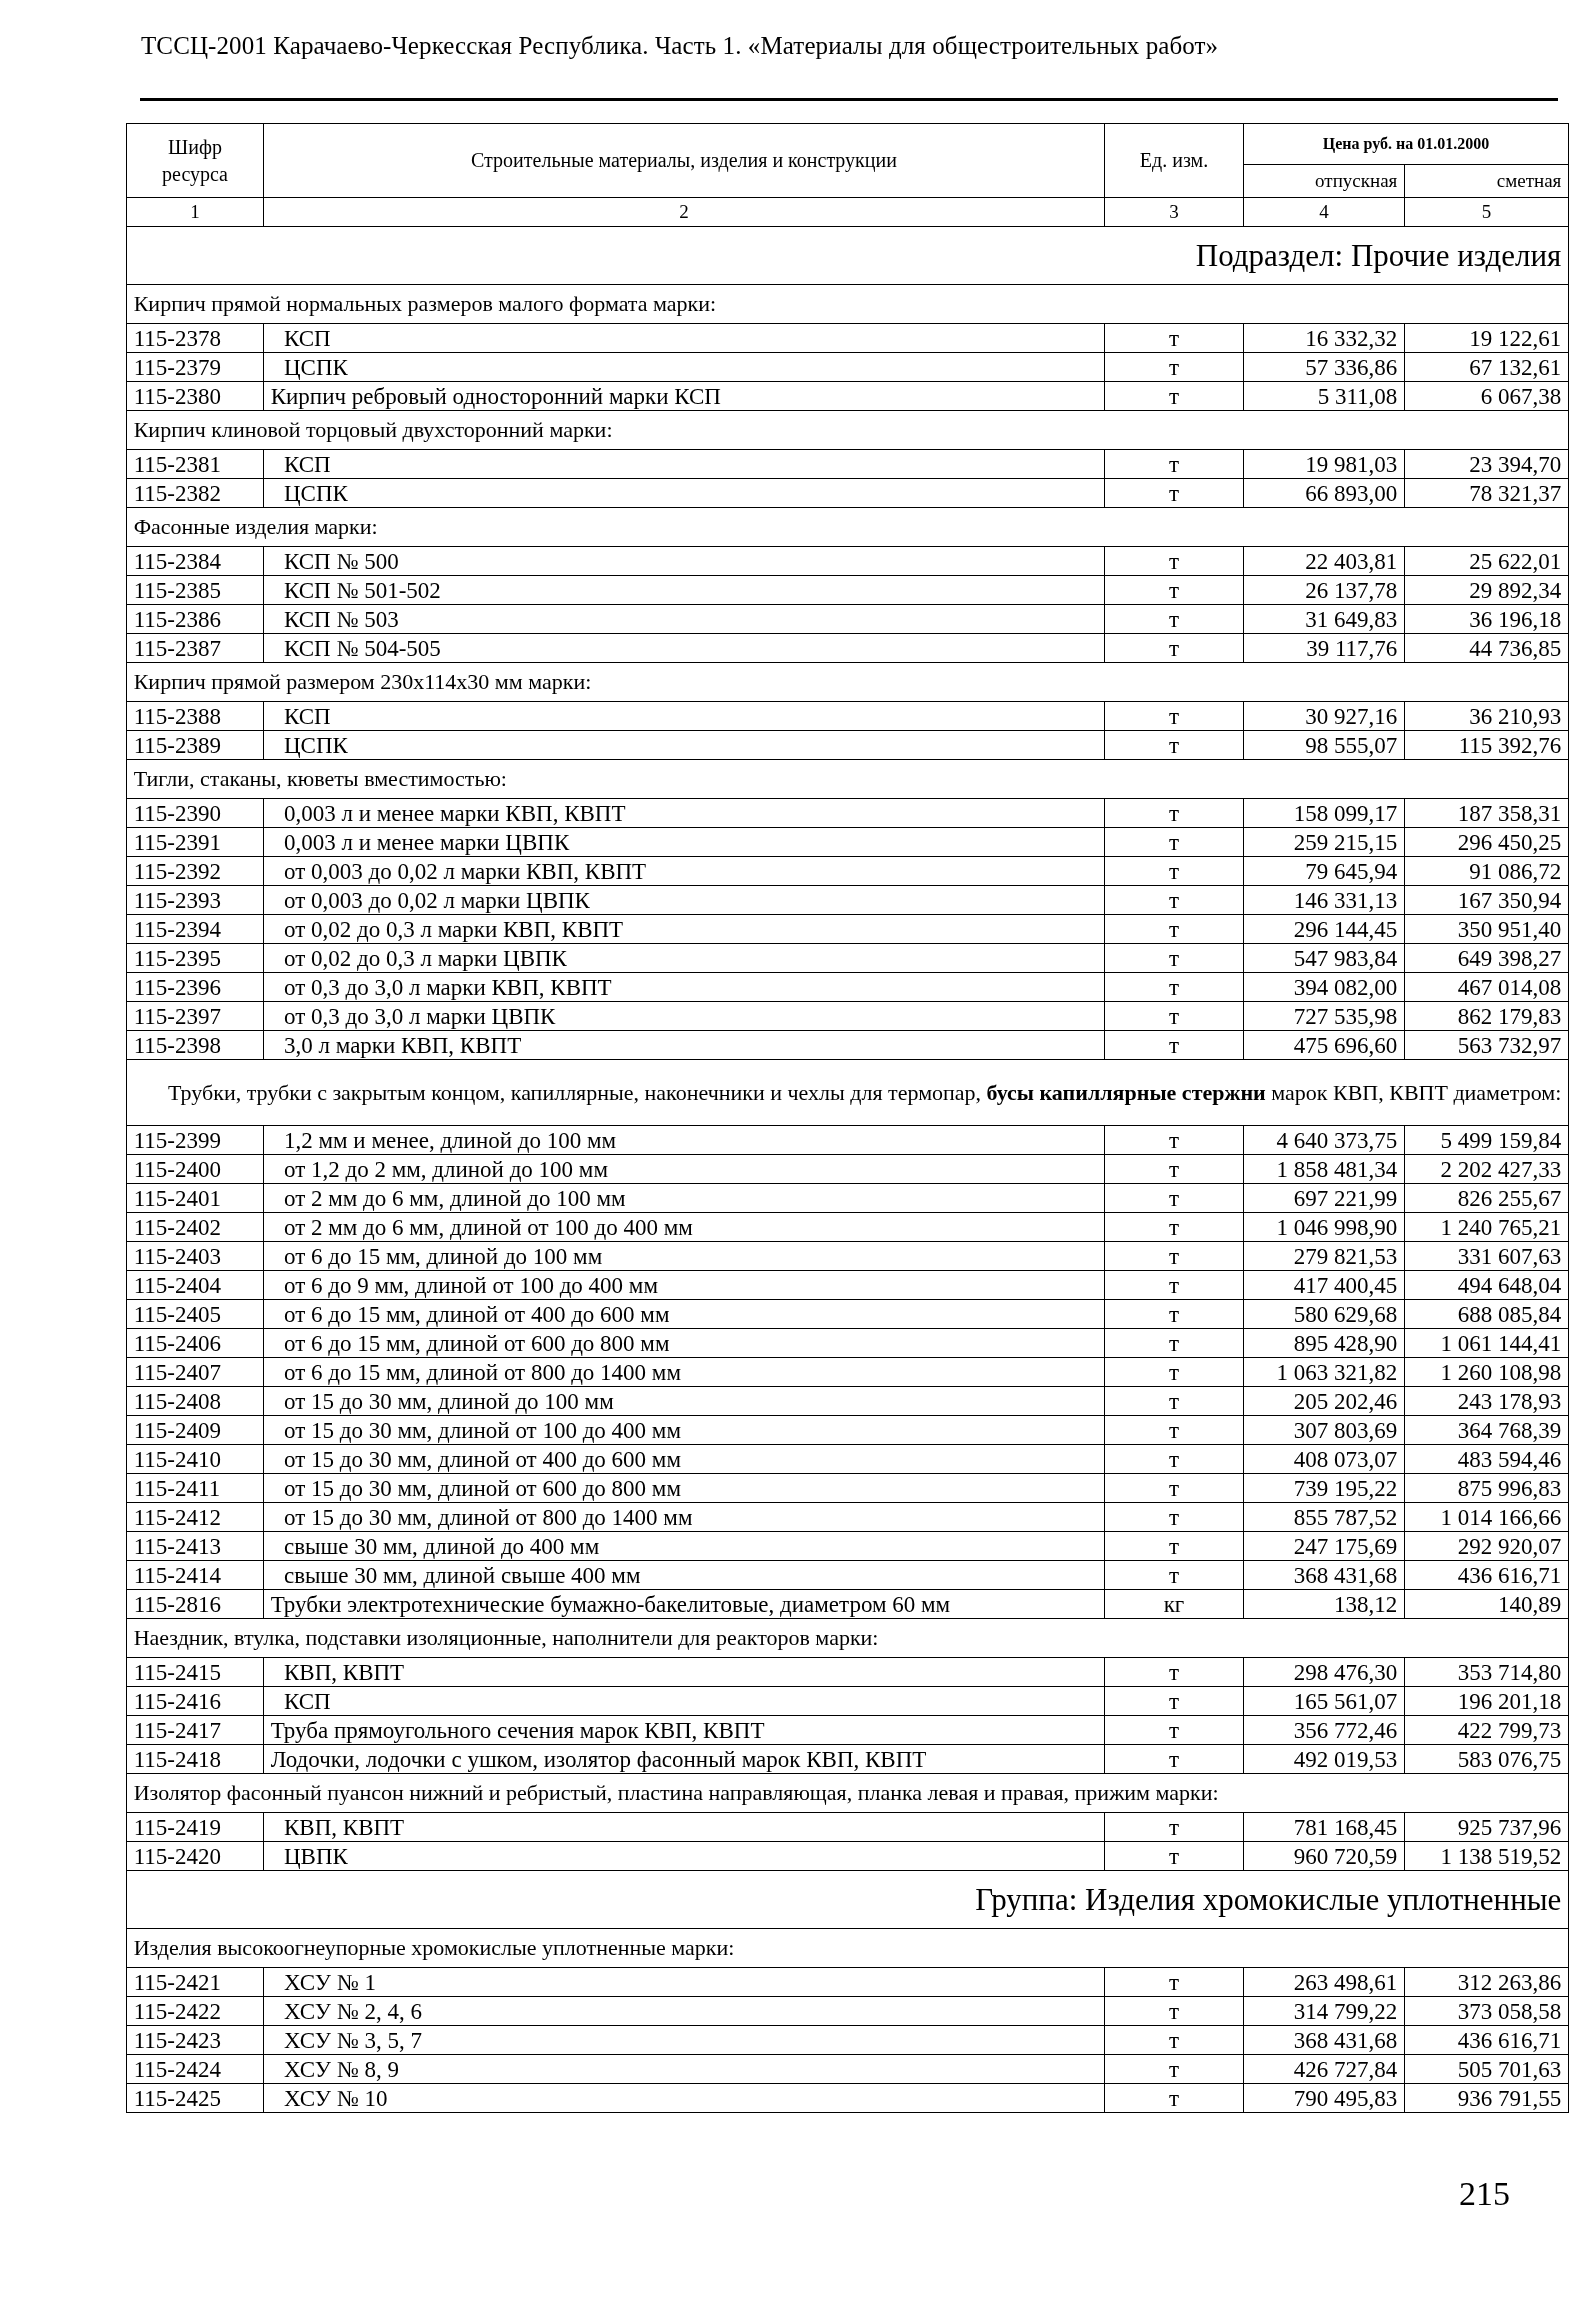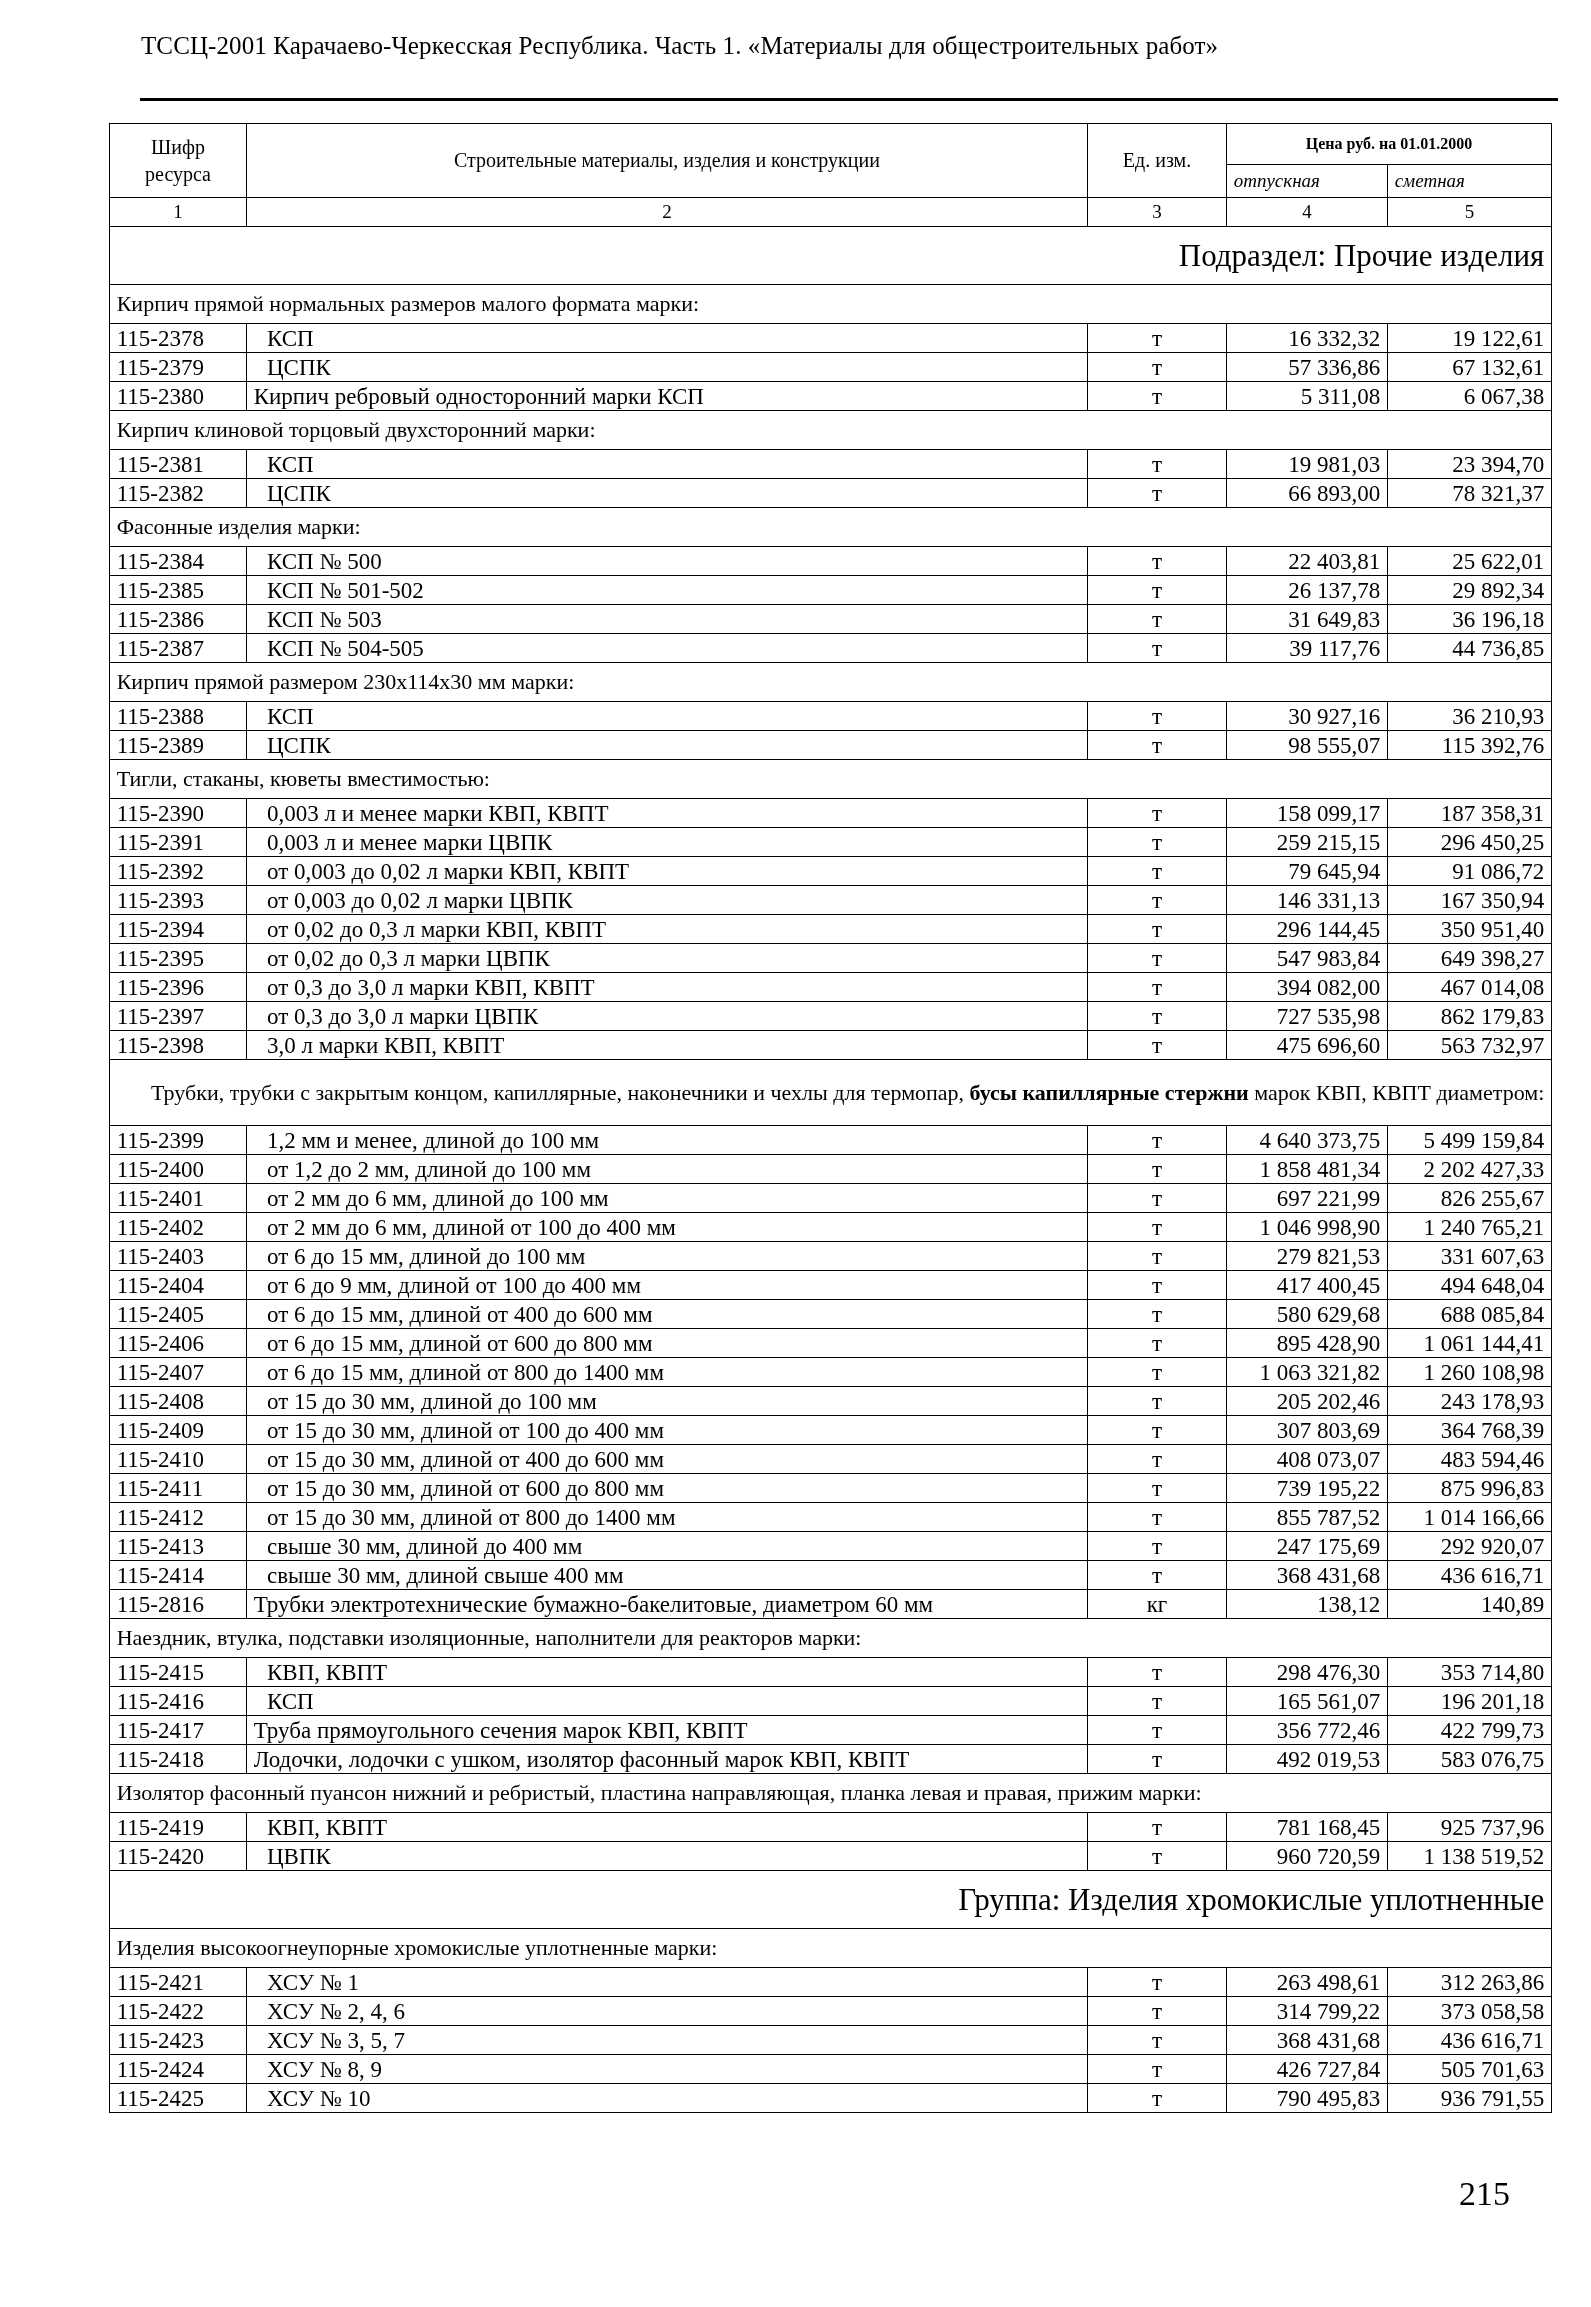--- a/index.html
+++ b/index.html
@@ -9,35 +9,35 @@
     }
     .running-header {
       position: absolute; left: 141px; top: 32px; width: 1412px;
       font-size: 25px; letter-spacing: 0.1px; white-space: nowrap;
       transform: scaleX(1.0); transform-origin: left top;
     }
     .header-rule {
       position: absolute; left: 140px; top: 98px; width: 1418px; height: 2.7px; background: #000;
     }
     .table-wrap {
-      position: absolute; left: 109px; top: 123px; width: 1442px;
+      position: absolute; left: 126px; top: 123px; width: 1442px;
     }
     table.price {
       border-collapse: collapse; width: 1442px; table-layout: fixed;
       font-size: 23px;
     }
     table.price td, table.price th {
       border: 1.3px solid #000; padding: 0 6.7px; font-weight: normal;
       overflow: hidden; white-space: nowrap; vertical-align: middle;
     }
     col.c1 { width: 137px; } col.c2 { width: 841px; } col.c3 { width: 139px; }
     col.c4 { width: 161px; } col.c5 { width: 164px; }
     .hdr-main th { height: 40px; font-size: 20px; text-align: center; }
     .hdr-main th.twoline { line-height: 27px; }
-    .hdr-sub th { height: 32px; font-size: 19px; font-weight: bold; text-align: left; font-style: italic; }
+    .hdr-sub th { height: 32px; font-size: 19px; font-weight: bold; text-align: right; }
     .colnums td { height: 28px; font-size: 19px; text-align: center; border-bottom: 2.7px solid #000; }
     .section-title td { height: 57px; text-align: right; font-weight: bold; font-size: 31px; border-bottom: 2.7px solid #000; }
     .group-title td { height: 57px; text-align: right; font-weight: bold; font-size: 31px; border-bottom: 2.7px solid #000; }
     .subhead td { height: 38px; padding-left: 145px; font-size: 22px; border-bottom: 2.7px solid #000; }
     .subhead.tall td { height: 65px; white-space: normal; line-height: 28px; text-align: right; }
     .item td { height: 28px; line-height: 27px; border-bottom: 2.7px solid #000; }
     td.code { text-align: left; padding-left: 5.4px; }
     td.name { text-align: left; padding-left: 4px; }
     td.name.indent { padding-left: 20px; }
     td.unit { text-align: center; }

